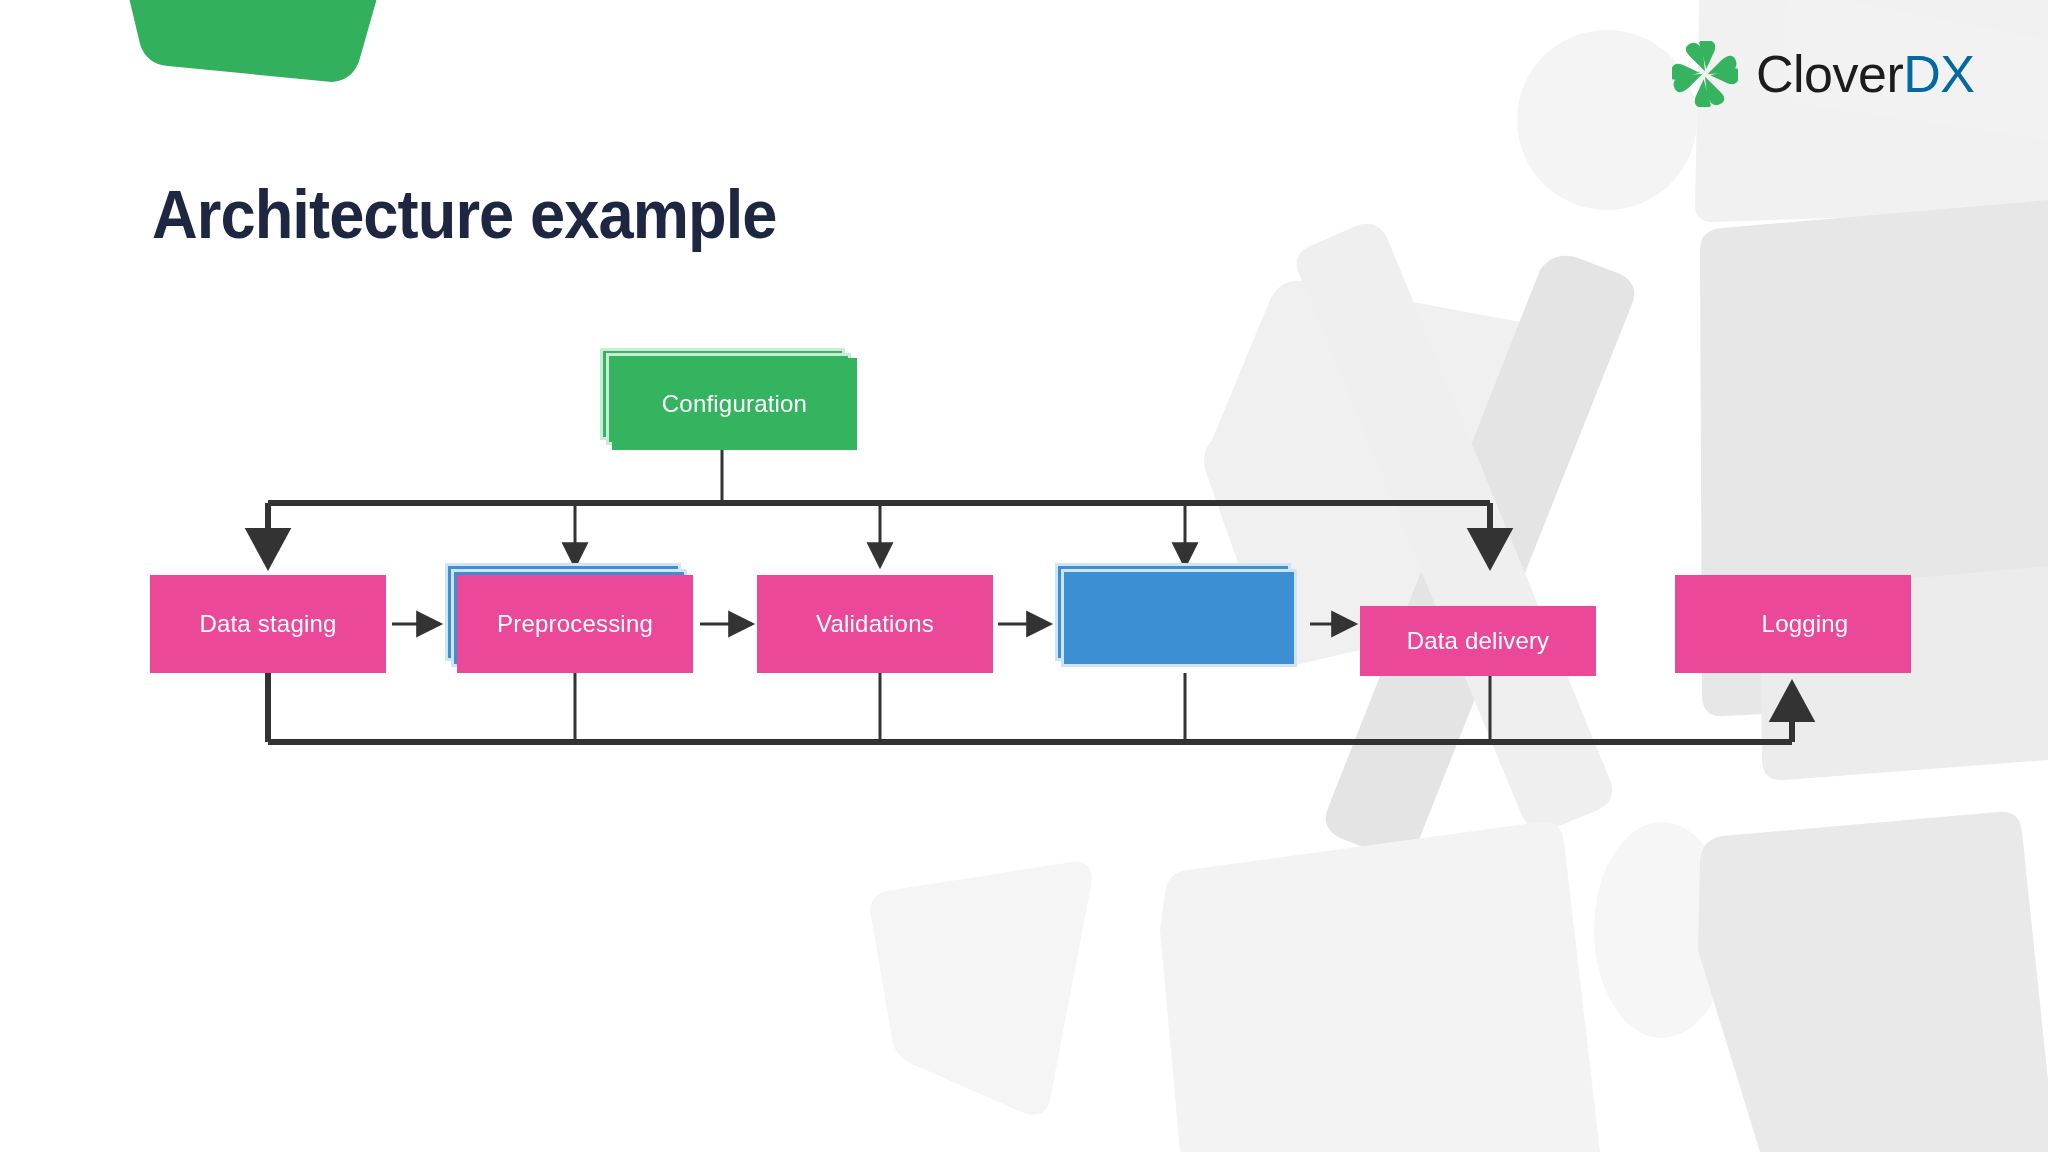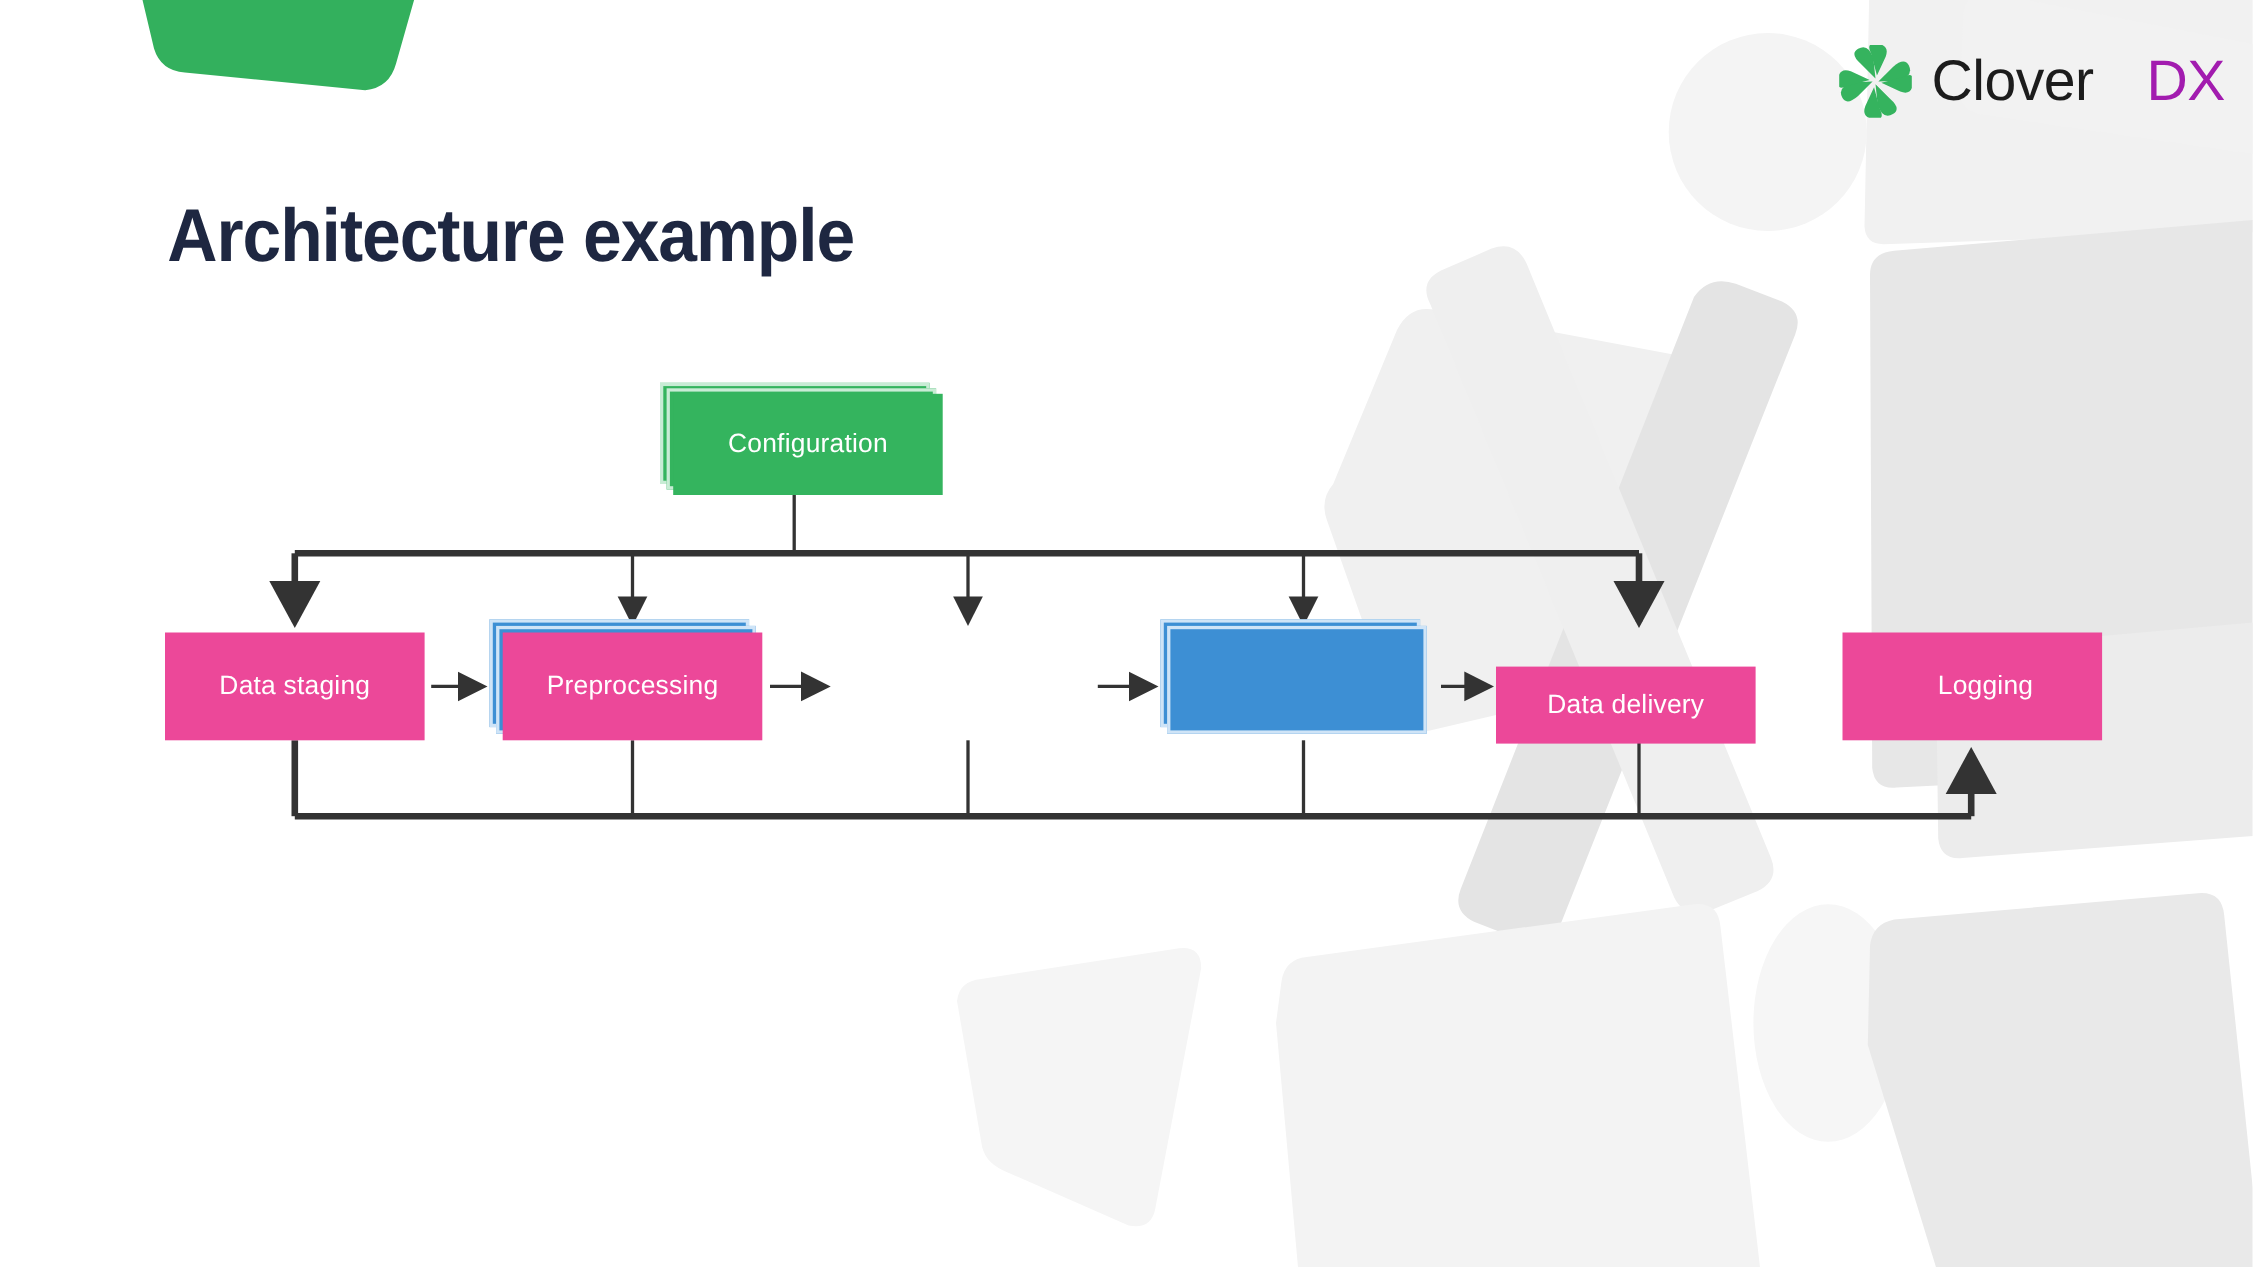--- a/index.html
+++ b/index.html
@@ -42,21 +42,21 @@
   }
   #logo .clover { width: 66px; height: 66px; flex: 0 0 auto; }
   #logo .wordmark {
     font-family: "Liberation Sans", sans-serif;
     font-size: 52px;
     letter-spacing: -0.5px;
     line-height: 1;
     white-space: nowrap;
   }
   #logo .wm-clover { font-weight: 400; color: #1c1c1c; }
-  #logo .wm-dx { font-weight: 400; color: #a21caf; margin-left: 48px; }
+  #logo .wm-dx { font-weight: 400; color: #0369a1; }
 
   
   #page-title {
     position: absolute;
     left: 152px;
     top: 175px;
     font-size: 68px;
     font-weight: 700;
     color: #1e2741;
     letter-spacing: -1px;
@@ -234,20 +234,23 @@
     <div class="node blue" style="left:150px;top:575px;width:236px;height:98px;">
       <span class="node-label">Data staging</span>
     </div>
 
     <div class="stack-layer blue" style="left:445px;top:563px;width:236px;height:98px;"></div>
     <div class="stack-layer blue" style="left:451px;top:569px;width:236px;height:98px;"></div>
     <div class="node blue" style="left:457px;top:575px;width:236px;height:98px;">
       <span class="node-label">Preprocessing</span>
     </div>
 
+    <div class="node blue" style="left:757px;top:575px;width:236px;height:98px;">
+      <span class="node-label">Validations</span>
+    </div>
 
     <div class="stack-layer blue" style="left:1055px;top:563px;width:236px;height:98px;"></div>
     <div class="stack-layer blue" style="left:1061px;top:569px;width:236px;height:98px;"></div>
 
     <div class="node blue" style="left:1360px;top:606px;width:236px;height:70px;">
       <span class="node-label">Data delivery</span>
     </div>
 
     <div class="node blue" style="left:1675px;top:575px;width:236px;height:98px;padding-left:24px;">
       <span class="node-label">Logging</span>

